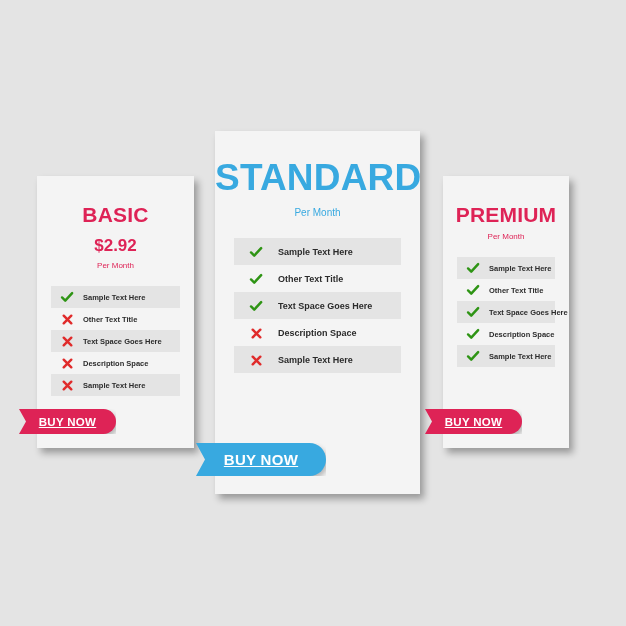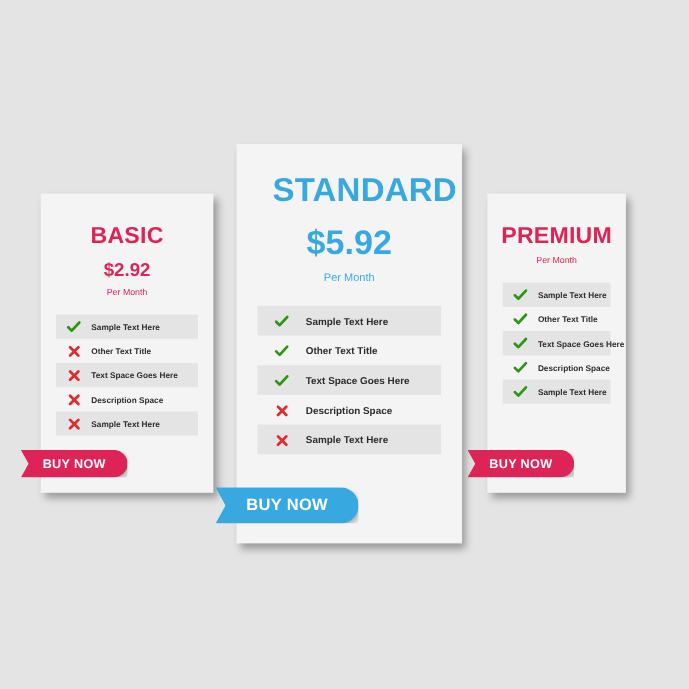--- a/index.html
+++ b/index.html
@@ -36,23 +36,22 @@
     font-weight: bold;
     letter-spacing: 0.2px;
     line-height: 1;
   }
   .basic .plan-name,
   .premium .plan-name {
     font-size: 21px;
     margin-top: 28px;
   }
   .standard .plan-name {
-    font-size: 30px;
+    font-size: 37px;
     margin-top: 28px;
-    padding-left: 28px;
   }
 
   .price {
     text-align: center;
     font-weight: bold;
     line-height: 1;
   }
   .basic .price,
   .premium .price {
     font-size: 17px;
@@ -126,20 +125,21 @@
   .buy-now {
     position: absolute;
     display: flex;
     align-items: center;
     justify-content: center;
     color: #ffffff;
     font-weight: bold;
     letter-spacing: 0.3px;
     cursor: pointer;
     box-shadow: 2px 3px 5px rgba(0,0,0,0.25);
+    text-decoration: underline;
   }
   .buy-basic, .buy-premium {
     width: 97px;
     height: 25px;
     font-size: 11.5px;
     background: #de2356;
     border-radius: 0 13px 13px 0;
     clip-path: polygon(0 0, 100% 0, 100% 100%, 0 100%, 7px 50%);
   }
   .buy-basic   { left: 19px;  top: 409px; }
@@ -194,21 +194,20 @@
           <span class="feature-icon"><svg width="13" height="13" viewBox="0 0 24 24" aria-hidden="true">
               <path d="M5 5 L19 19 M19 5 L5 19" fill="none" stroke="#e02b2b" stroke-width="4.6" stroke-linecap="round"></path>
             </svg></span>
           <span class="feature-label">Sample Text Here</span>
         </div>
       </div>
   </div>
 
   <div class="card standard theme-blue">
     <div class="plan-name">STANDARD</div>
-    <div class="price">$5.92</div>
     <div class="period">Per Month</div>
     <div class="features">
         <div class="feature-row shaded">
           <span class="feature-icon"><svg width="14" height="14" viewBox="0 0 24 24" aria-hidden="true">
               <path d="M3.5 12.8 L9 18.2 L20.8 5.4" fill="none" stroke="#2e9414" stroke-width="4.2" stroke-linecap="round" stroke-linejoin="round"></path>
             </svg></span>
           <span class="feature-label">Sample Text Here</span>
         </div>
         <div class="feature-row">
           <span class="feature-icon"><svg width="14" height="14" viewBox="0 0 24 24" aria-hidden="true">

